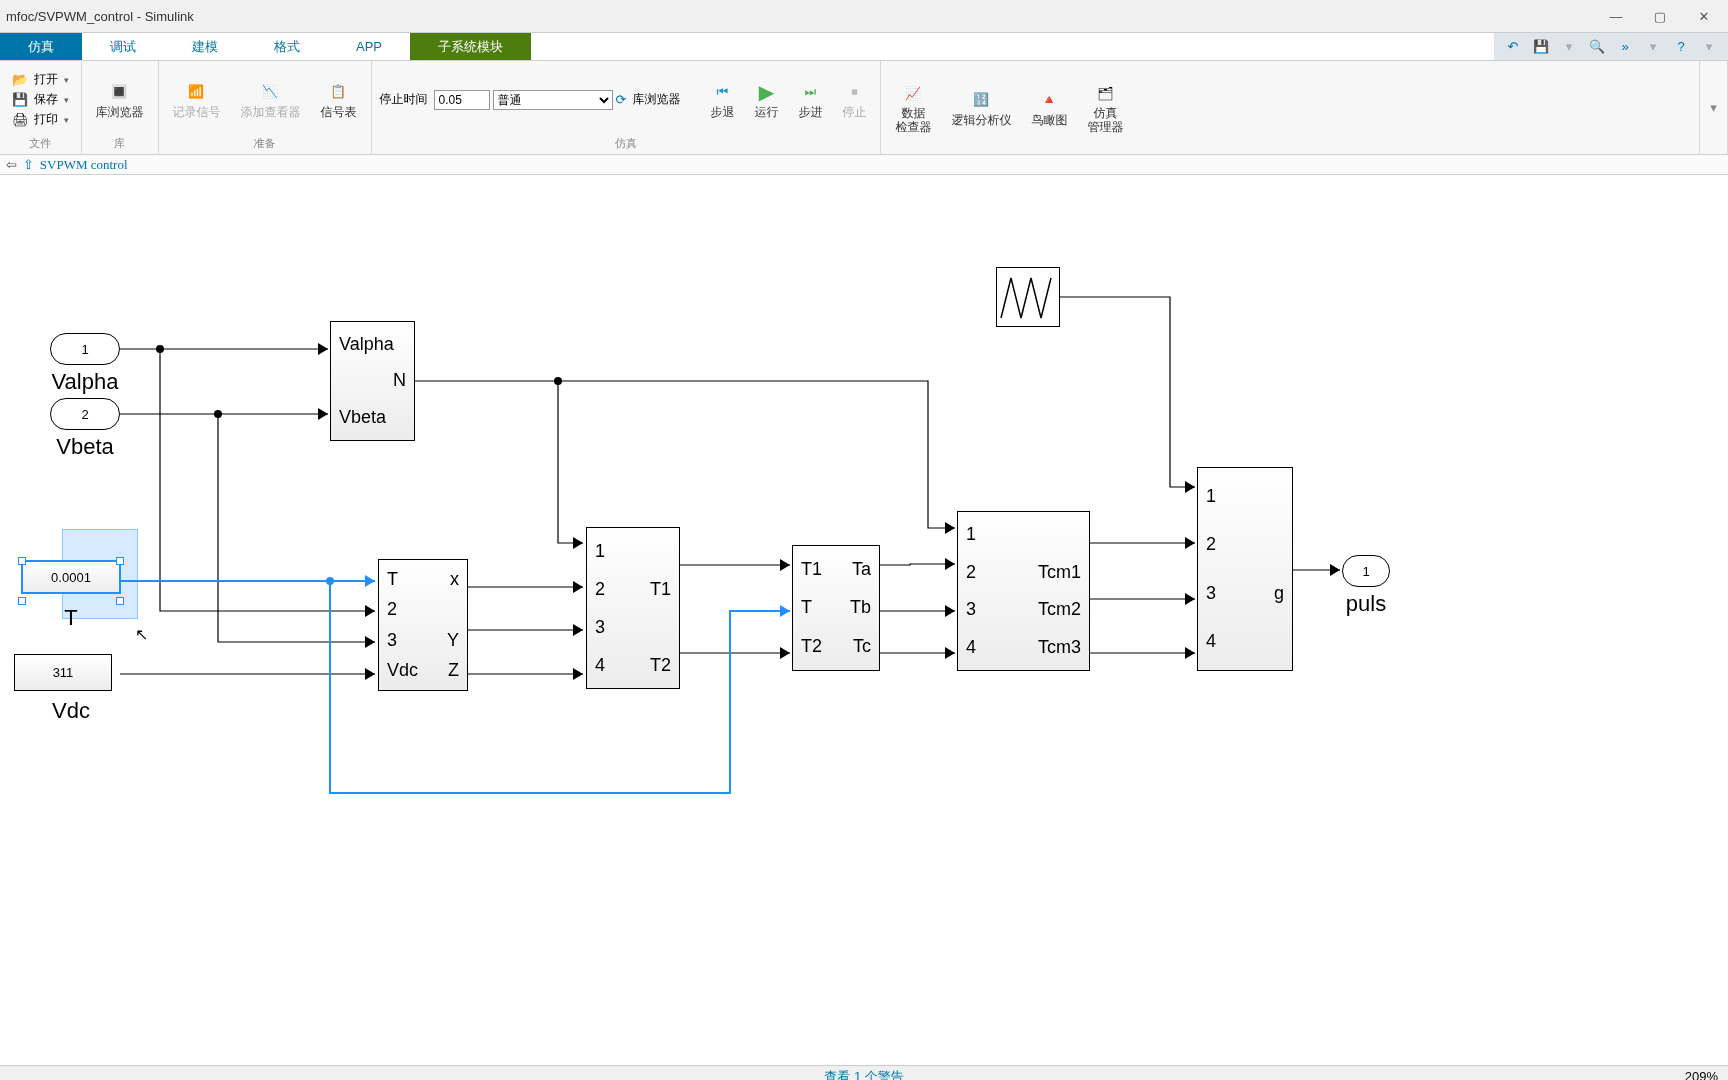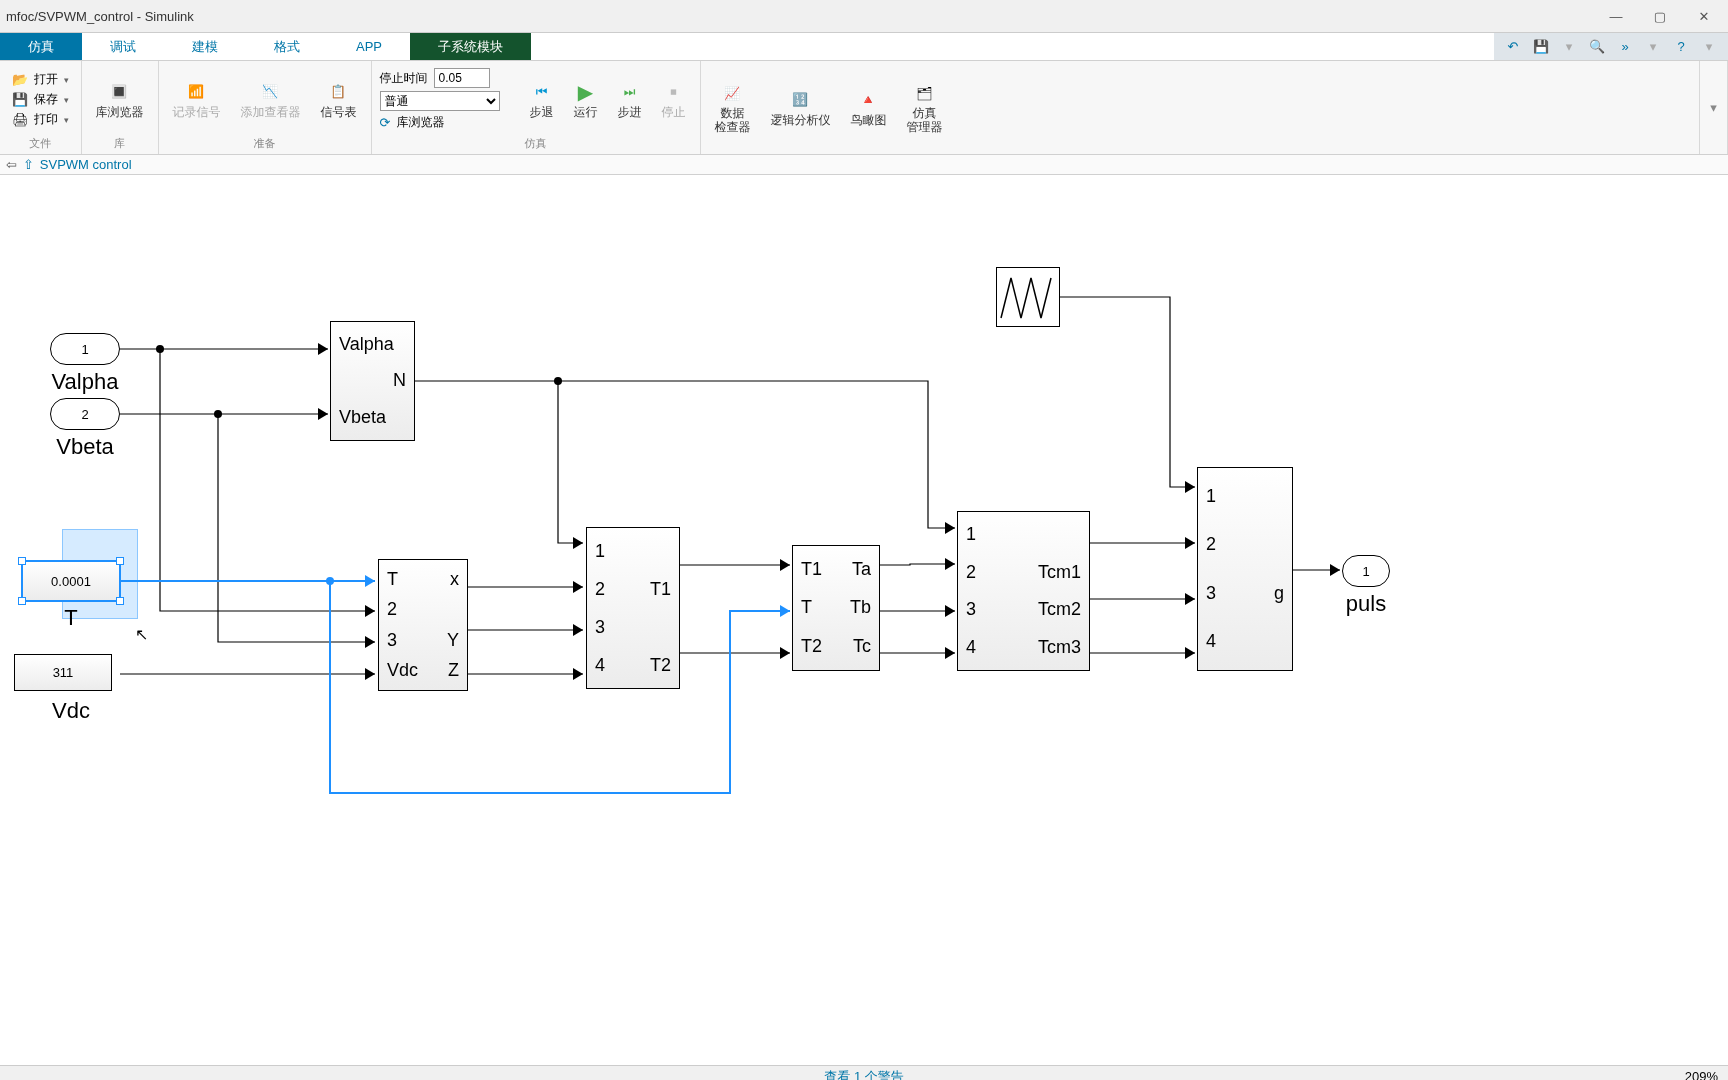--- a/index.html
+++ b/index.html
@@ -4,44 +4,44 @@
 <style>
 *{margin:0;padding:0;box-sizing:border-box;font-family:"Microsoft YaHei",Arial,sans-serif;font-size:13px}
 body{background:#fff;overflow:hidden}
 .title-bar{height:32px;background:#f0f0f0;display:flex;align-items:center;padding:16px 6px;justify-content:space-between;border-bottom:1px solid #ccc}
 .title-bar .title{font-size:13px;color:#333}
 .title-bar .wc{display:flex;gap:8px}
 .title-bar .wc div{width:36px;height:20px;display:flex;align-items:center;justify-content:center;color:#555}
 .tabs{height:28px;background:#fff;display:flex;align-items:stretch;border-bottom:1px solid #d0d0d0}
 .tabs .tab{padding:0 28px;display:flex;align-items:center;color:#0076a8;cursor:pointer}
 .tabs .tab.active{background:#0076a8;color:#fff}
-.tabs .tab.sub{background:#14532d;color:#fff}
+.tabs .tab.sub{background:#4d7c0f;color:#fff}
 .tabs .spacer{flex:1}
 .tabs .right{display:flex;align-items:center;gap:6px;background:#dfe5ea;padding:0 8px}
 .tabs .right span{width:22px;height:22px;display:flex;align-items:center;justify-content:center;color:#0076a8;border-radius:3px}
 .ribbon{height:94px;background:#f7f7f7;border-bottom:1px solid #d0d0d0;display:flex}
 .rgroup{border-right:1px solid #d8d8d8;display:flex;flex-direction:column;padding:2px 6px}
 .rgroup .body{flex:1;display:flex;align-items:center;gap:4px}
 .rgroup .lbl{text-align:center;font-size:11px;color:#888;padding-bottom:1px}
 .vbtn{display:flex;flex-direction:column;align-items:center;justify-content:center;padding:2px 8px;gap:2px;cursor:pointer}
 .vbtn .ic{width:24px;height:24px;display:flex;align-items:center;justify-content:center}
 .vbtn .t{font-size:12px;color:#333;text-align:center;line-height:1.1}
 .vbtn.dis .t{color:#aaa}
 .filecol{display:flex;flex-direction:column;gap:1px;padding:2px}
 .fbtn{display:flex;align-items:center;gap:6px;padding:1px 4px;cursor:pointer}
 .fbtn .ic{width:16px;height:16px}
 .fbtn .t{font-size:12px}
 .fbtn .dd{font-size:9px;color:#666}
-.simcol{display:flex;flex-direction:column;gap:3px;padding:2px}
+.simcol{display:flex;gap:3px;padding:2px}
 .simrow{display:flex;align-items:center;gap:6px}
 .simrow .lab{font-size:12px}
 .simrow input{width:56px;height:20px;border:1px solid #999;padding:0 4px;font-size:12px}
 .simrow select{width:120px;height:20px;border:1px solid #999;font-size:12px;background:#fff}
 .path{height:20px;background:#fafafa;border-bottom:1px solid #d0d0d0;display:flex;align-items:center;gap:6px;padding:0 6px;font-size:12px;color:#555}
-.path .crumb{color:#0076a8;font-family:Liberation Sans, sans-serif}
+.path .crumb{color:#0076a8;font-family:Liberation Serif, serif}
 .canvas{position:relative;height:calc(100vh - 26px - 28px - 94px - 20px - 22px);background:#fff;overflow:hidden}
 .status{height:22px;background:#f0f0f0;border-top:1px solid #ccc;display:flex;align-items:center;padding:0 10px;font-size:12px;color:#0076a8}
 .status .warn{position:absolute;left:50%;transform:translateX(-50%)}
 .status .zoom{margin-left:auto;color:#000000}
 
 .blk{position:absolute;border:1px solid #000;background:linear-gradient(#fff,#ececec);display:flex;flex-direction:column;justify-content:space-around;padding:4px 8px;font-size:18px}
 .blk .pin{font-size:18px;color:#000}
 .blk.const{text-align:center;justify-content:center;font-size:22px}
 .inport{position:absolute;width:70px;height:32px;border:1px solid #000;border-radius:16px;background:#fff;display:flex;align-items:center;justify-content:center;font-size:22px}
 .outport{position:absolute;width:48px;height:32px;border:1px solid #000;border-radius:16px;background:#fff;display:flex;align-items:center;justify-content:center;font-size:22px}
@@ -285,21 +285,21 @@
 <div class="inport" style="left:50px;top:158px">
       <span>1</span>
     </div>
 <div class="plabel" style="left:50px;top:194px;width:70px">Valpha</div>
 <div class="inport" style="left:50px;top:223px">
       <span>2</span>
     </div>
 <div class="plabel" style="left:50px;top:259px;width:70px">Vbeta</div>
 
 <div class="selbox" style="left:62px;top:354px;width:76px;height:90px"></div>
-<div class="blk const sel" style="left:22px;top:386px;width:98px;height:40px">
+<div class="blk const sel" style="left:22px;top:386px;width:98px;height:32px">
       <span>0.0001</span>
     </div>
 <div class="handle" style="left:18px;top:382px"></div>
     <div class="handle" style="left:116px;top:382px"></div>
 <div class="handle" style="left:18px;top:422px"></div>
     <div class="handle" style="left:116px;top:422px"></div>
 <div class="plabel" style="left:22px;top:430px;width:98px">T</div>
 
 <div class="blk const" style="left:14px;top:479px;width:98px;height:37px">
       <span>311</span>

